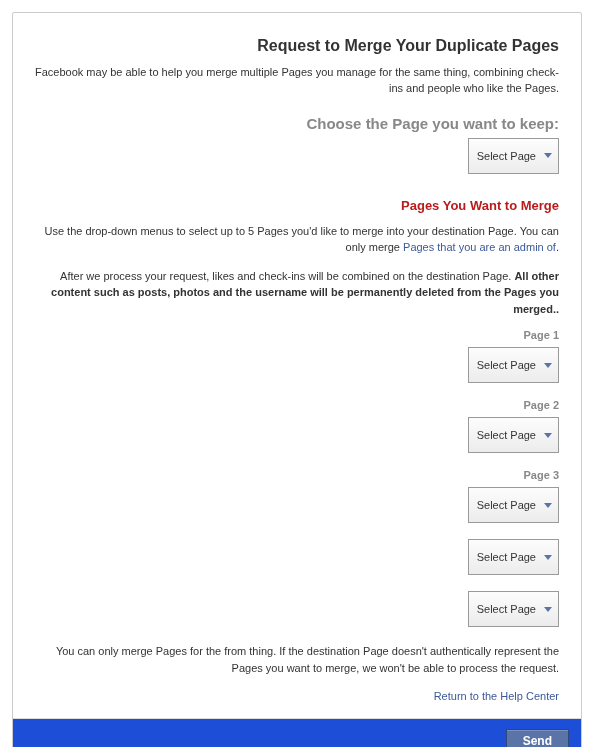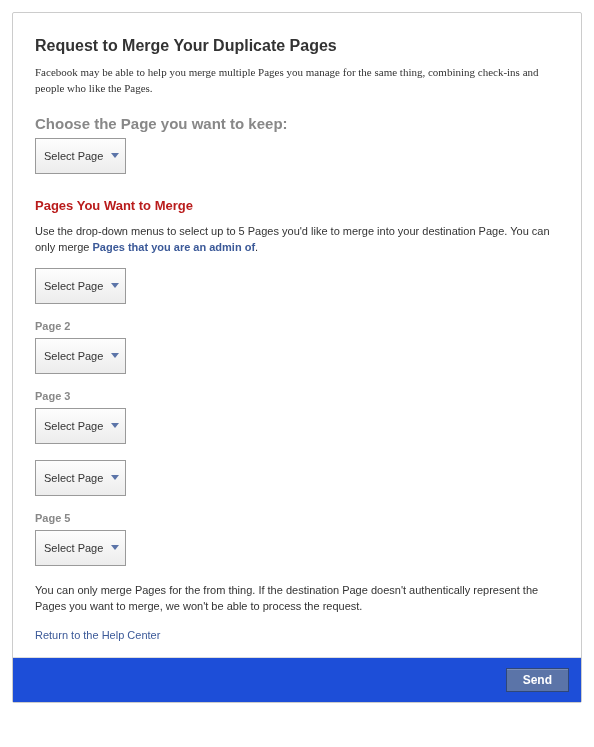--- a/index.html
+++ b/index.html
@@ -12,32 +12,32 @@
     background: #fff;
     width: 594px;
   }
   .panel {
     border: 1px solid #ccc;
     border-radius: 2px;
     background: #fff;
   }
   .content {
     padding: 18px 22px 12px 22px;
+    text-align: right;
   }
   h1 {
     font-size: 16px;
     font-weight: bold;
     color: #333;
     margin: 6px 0 10px 0;
   }
   .lead {
     color: #333;
     line-height: 1.45;
     margin-bottom: 18px;
-    font-family: Liberation Serif, serif;
   }
   .label-muted {
     color: #888;
     font-size: 15px;
     font-weight: bold;
     margin-bottom: 6px;
   }
   .dropdown {
     display: inline-flex;
     align-items: center;
@@ -65,21 +65,20 @@
   }
   .para {
     color: #333;
     line-height: 1.5;
     margin-bottom: 12px;
   }
   .para a, .linkish {
     color: #3b5998;
     text-decoration: none;
     cursor: pointer;
-    font-weight: bold;
   }
   .bold { font-weight: bold; }
   .field-block { margin-bottom: 16px; }
   .field-label {
     color: #888;
     font-size: 11px;
     font-weight: bold;
     margin-bottom: 6px;
   }
   .note {
@@ -124,22 +123,26 @@
       <span>Select Page</span>
       <span class="caret"></span>
     </div>
 
     <h2>Pages You Want to Merge</h2>
 
     <div class="para">
       <span>Use the drop-down menus to select up to 5 Pages you'd like to merge into your destination Page. You can only merge </span><a>Pages that you are an admin of</a><span>.</span>
     </div>
 
+    <div class="para">
+      <span>After we process your request, likes and check-ins will be combined on the destination Page. </span><span class="bold">All other content such as posts, photos and the username will be permanently deleted from the Pages you merged..</span>
+    </div>
 
     <div class="field-block">
+      <div class="field-label">Page 1</div>
       <div class="dropdown">
         <span>Select Page</span>
         <span class="caret"></span>
       </div>
     </div>
 
     <div class="field-block">
       <div class="field-label">Page 2</div>
       <div class="dropdown">
         <span>Select Page</span>
@@ -156,21 +159,20 @@
     </div>
 
     <div class="field-block">
       <div class="dropdown">
         <span>Select Page</span>
         <span class="caret"></span>
       </div>
     </div>
 
     <div class="field-block">
-      <div class="field-label">Page 5</div>
       <div class="dropdown">
         <span>Select Page</span>
         <span class="caret"></span>
       </div>
     </div>
 
     <div class="note">You can only merge Pages for the from thing. If the destination Page doesn't authentically represent the Pages you want to merge, we won't be able to process the request.</div>
 
     <span class="help-link">Return to the Help Center</span>
 

